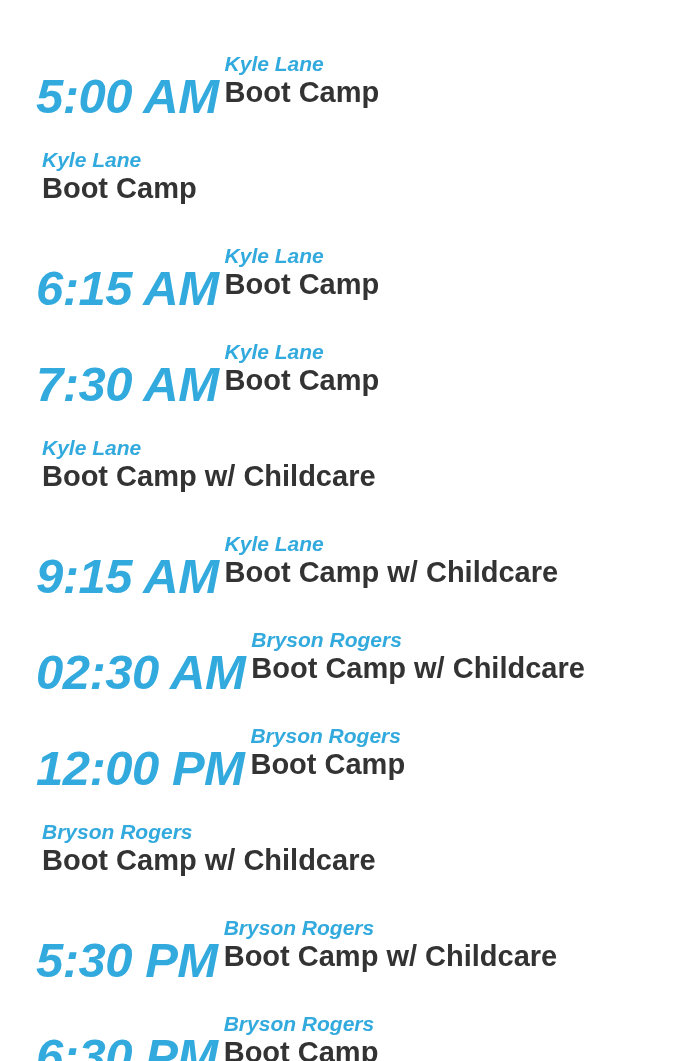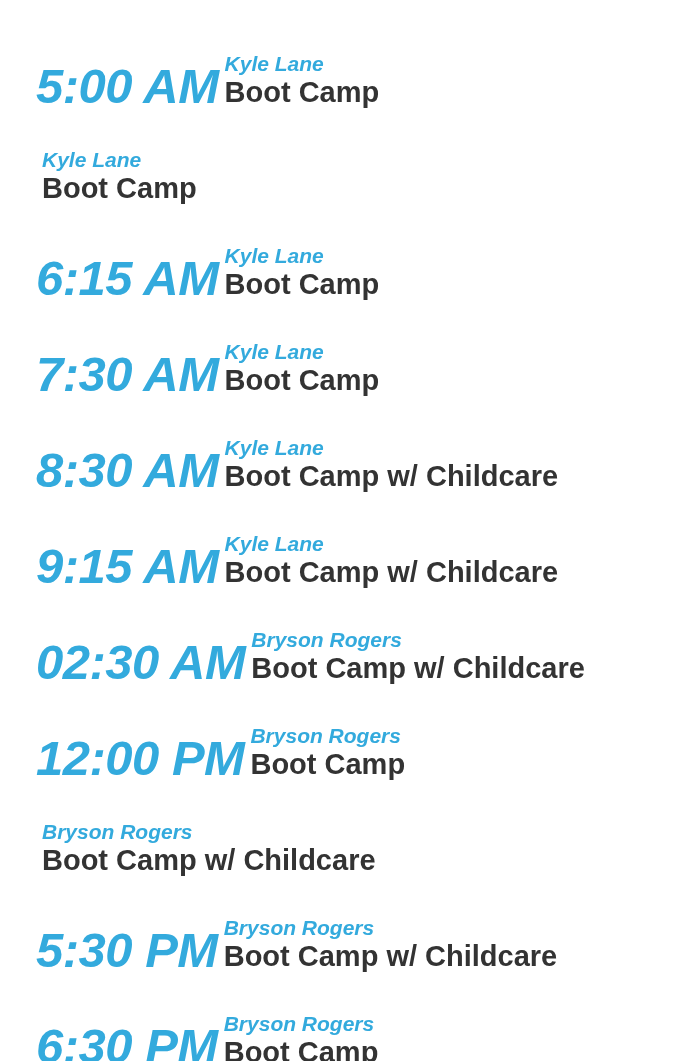--- a/index.html
+++ b/index.html
@@ -34,21 +34,21 @@
     font-family: "Liberation Sans", sans-serif;
     font-weight: bold;
     font-style: italic;
     font-size: 49px;
     line-height: 0.98;
     letter-spacing: -0.5px;
     color: #33aadd;
     white-space: nowrap;
     flex: 0 0 auto;
     position: relative;
-    top: 0;
+    top: 10px;
   }
 
   .row-details {
     flex: 0 0 auto;
     padding-left: 6px;
     padding-bottom: 2px;
     display: flex;
     flex-direction: column;
     justify-content: flex-end;
     min-width: 0;
@@ -98,21 +98,20 @@
       </div>
     </div>
     <div class="schedule-row">
       <div class="row-time">7:30 AM</div>
       <div class="row-details">
         <div class="row-instructor">Kyle Lane</div>
         <div class="row-class">Boot Camp</div>
       </div>
     </div>
     <div class="schedule-row">
-      <div class="row-time">8:30 AM</div>
       <div class="row-details">
         <div class="row-instructor">Kyle Lane</div>
         <div class="row-class">Boot Camp w/ Childcare</div>
       </div>
     </div>
     <div class="schedule-row">
       <div class="row-time">9:15 AM</div>
       <div class="row-details">
         <div class="row-instructor">Kyle Lane</div>
         <div class="row-class">Boot Camp w/ Childcare</div>

